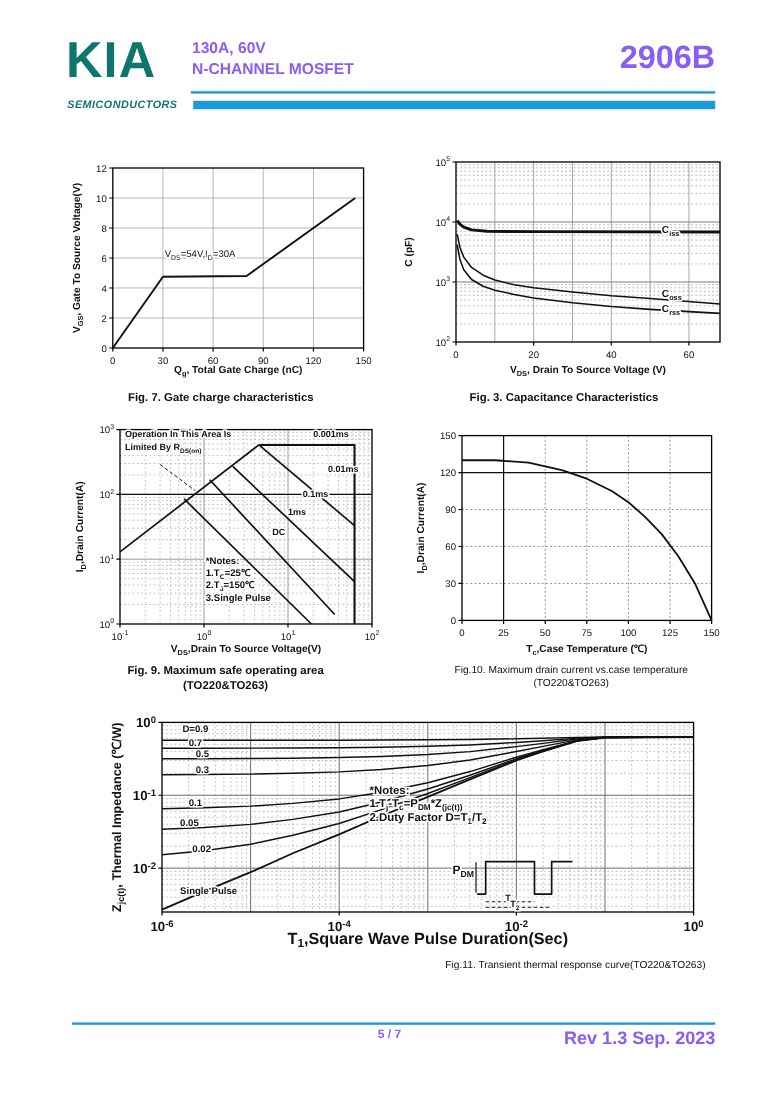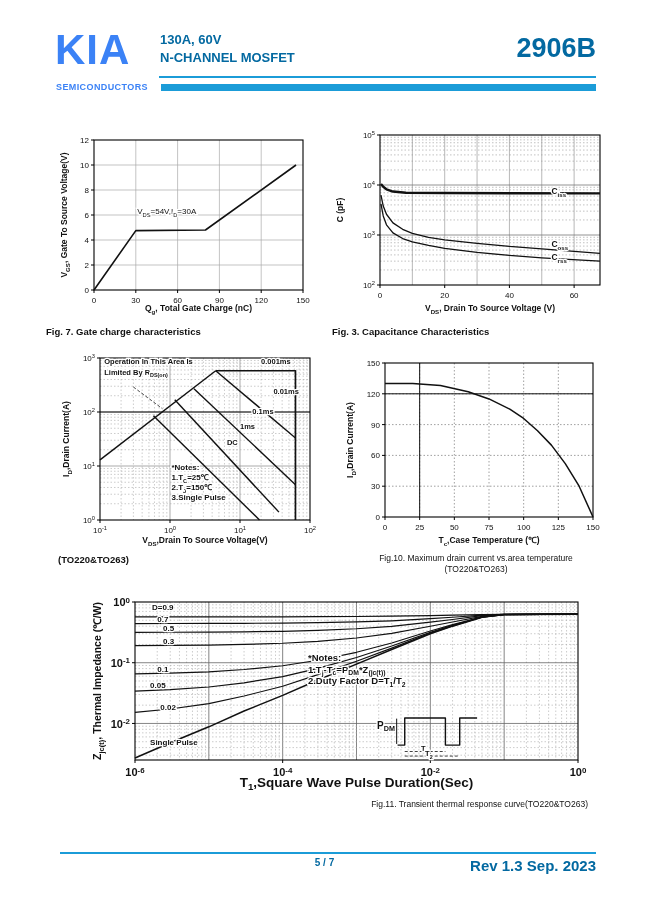--- a/index.html
+++ b/index.html
@@ -1,28 +1,28 @@
 <!DOCTYPE html>
 <html><head>
 <meta charset="utf-8">
 <style>
   html,body{margin:0;padding:0;}
   body{width:649px;height:917px;background:#ffffff;position:relative;
        font-family:"Liberation Sans", sans-serif;color:#111;overflow:hidden;}
   .abs{position:absolute;}
-  .blue{color:#0369a1;}
-  .yellow{color:#3b82f6;}
+  .blue{color:#8b5cf6;}
+  .yellow{color:#0f766e;}
   .logo{left:55px;top:26px;font-size:42px;font-weight:bold;letter-spacing:1px;}
-  .logo-sub{left:56px;top:82px;font-size:9px;font-weight:bold;letter-spacing:0.4px;}
+  .logo-sub{left:56px;top:82px;font-size:9px;font-weight:bold;letter-spacing:0.4px;font-style:italic;}
   .rating{left:160px;top:32px;font-size:13px;font-weight:bold;}
   .device{left:160px;top:50px;font-size:13px;font-weight:bold;}
   .partno{right:53px;top:33px;font-size:27px;font-weight:600;text-align:center;}
   .hr-thin{left:159px;top:76px;width:437px;height:2px;background:#1b9cd8;}
   .hr-thick{left:161px;top:84px;width:435px;height:7px;background:#1b9cd8;}
-  .cap{font-size:9.5px;font-weight:bold;line-height:12px;}
+  .cap{font-size:9.5px;font-weight:bold;text-align:center;line-height:12px;}
   .cap-sm{font-size:8.5px;font-weight:normal;text-align:center;line-height:11px;}
   .footer-line{left:60px;top:852px;width:536px;height:2px;background:#1b9cd8;}
   .footer-page{left:0;top:857px;width:649px;text-align:center;font-size:10px;font-weight:bold;}
   .footer-rev{right:53px;top:857px;font-size:15px;font-weight:bold;}
   svg text{font-family:"Liberation Sans", sans-serif;}
 </style>
 </head>
 <body>
 
 <div class="abs logo yellow">KIA</div>
@@ -224,20 +224,21 @@
     <text x="182" y="77.21297318171828" font-size="7.5" text-anchor="start" fill="#111" font-weight="bold" stroke="#fff" stroke-width="2.5" paint-order="stroke"><tspan dy="0">1ms</tspan></text>
     <text x="168.9039349649999" y="93.46859294757327" font-size="7.5" text-anchor="start" fill="#111" font-weight="bold" stroke="#fff" stroke-width="2.5" paint-order="stroke"><tspan dy="0">DC</tspan></text>
     <text x="113.48325093489566" y="117.81137801142819" font-size="8" text-anchor="start" fill="#111" font-weight="bold" stroke="#fff" stroke-width="2.5" paint-order="stroke"><tspan dy="0">*Notes:</tspan></text>
     <text x="113.48325093489566" y="128.02041476731083" font-size="8" text-anchor="start" fill="#111" font-weight="bold" stroke="#fff" stroke-width="2.5" paint-order="stroke"><tspan dy="0">1.T</tspan><tspan dy="2.5" font-size="5.76">C</tspan><tspan dy="-2.5">=25℃</tspan></text>
     <text x="113.48325093489566" y="138.28766893502493" font-size="8" text-anchor="start" fill="#111" font-weight="bold" stroke="#fff" stroke-width="2.5" paint-order="stroke"><tspan dy="0">2.T</tspan><tspan dy="2.5" font-size="5.76">J</tspan><tspan dy="-2.5">=150℃</tspan></text>
     <text x="113.48325093489566" y="148.46669685504997" font-size="8" text-anchor="start" fill="#111" font-weight="bold" stroke="#fff" stroke-width="2.5" paint-order="stroke"><tspan dy="0">3.Single Pulse</tspan></text>
     <text x="147" y="191" font-size="8.5" text-anchor="middle" fill="#111" font-weight="bold"><tspan dy="0">V</tspan><tspan dy="2.5" font-size="6.12">DS</tspan><tspan dy="-2.5">,Drain To Source Voltage(V)</tspan></text>
     <text x="11" y="87" font-size="8.5" text-anchor="middle" fill="#111" font-weight="bold" transform="rotate(-90 11 87)"><tspan dy="0">I</tspan><tspan dy="2.5" font-size="6.12">D</tspan><tspan dy="-2.5">,Drain Current(A)</tspan></text>
   </svg>
 <div class="abs cap" style="left:58px;top:554px;width:260px;">
+  <div>Fig. 9. Maximum safe operating area</div>
   <div>(TO220&amp;TO263)</div>
 </div>
 
 <svg class="abs" style="left:342px;top:352px;" width="262" height="196">
     <line x1="77.66666666666666" y1="11" x2="77.66666666666666" y2="165" stroke="#888888" stroke-width="0.8" stroke-dasharray="1.5,2"></line>
     <line x1="112.33333333333333" y1="11" x2="112.33333333333333" y2="165" stroke="#888888" stroke-width="0.8" stroke-dasharray="1.5,2"></line>
     <line x1="147" y1="11" x2="147" y2="165" stroke="#888888" stroke-width="0.8" stroke-dasharray="1.5,2"></line>
     <line x1="181.66666666666666" y1="11" x2="181.66666666666666" y2="165" stroke="#888888" stroke-width="0.8" stroke-dasharray="1.5,2"></line>
     <line x1="216.33333333333334" y1="11" x2="216.33333333333334" y2="165" stroke="#888888" stroke-width="0.8" stroke-dasharray="1.5,2"></line>
     <line x1="43" y1="134.2" x2="251" y2="134.2" stroke="#888888" stroke-width="0.8" stroke-dasharray="1.5,2"></line>
@@ -271,21 +272,21 @@
     <text x="38" y="75.64000000000001" font-size="8" text-anchor="end" fill="#111"><tspan dy="0">90</tspan></text>
     <line x1="40" y1="41.8" x2="43" y2="41.8" stroke="#000" stroke-width="1"></line>
     <text x="38" y="44.839999999999996" font-size="8" text-anchor="end" fill="#111"><tspan dy="0">120</tspan></text>
     <line x1="40" y1="11" x2="43" y2="11" stroke="#000" stroke-width="1"></line>
     <text x="38" y="14.04" font-size="8" text-anchor="end" fill="#111"><tspan dy="0">150</tspan></text>
     <path d="M43.00 31.53 L70.73 31.53 L98.47 33.59 L126.20 39.75 L147.00 46.93 L167.80 57.20 L181.67 66.44 L195.53 78.76 L209.40 93.13 L223.27 111.61 L237.13 134.20 L251.00 165.00" fill="none" stroke="#111" stroke-width="1.5" stroke-linejoin="round"></path>
     <text x="147" y="191" font-size="8.5" text-anchor="middle" fill="#111" font-weight="bold"><tspan dy="0">T</tspan><tspan dy="2.5" font-size="6.12">c</tspan><tspan dy="-2.5">,Case Temperature (℃)</tspan></text>
     <text x="11" y="88" font-size="8.5" text-anchor="middle" fill="#111" font-weight="bold" transform="rotate(-90 11 88)"><tspan dy="0">I</tspan><tspan dy="2.5" font-size="6.12">D</tspan><tspan dy="-2.5">,Drain Current(A)</tspan></text>
   </svg>
 <div class="abs cap-sm" style="left:342px;top:553px;width:268px;">
-  <div>Fig.10. Maximum drain current vs.area temperature</div>
+  <div>Fig.10. Maximum drain current vs.case temperature</div>
   <div>(TO220&amp;TO263)</div>
 </div>
 
 <svg class="abs" style="left:88px;top:592px;" width="500" height="200">
     <line x1="69.22604801319062" y1="10" x2="69.22604801319062" y2="168" stroke="#aaaaaa" stroke-width="0.6" stroke-dasharray="1.5,2"></line>
     <line x1="82.22745264013508" y1="10" x2="82.22745264013508" y2="168" stroke="#aaaaaa" stroke-width="0.6" stroke-dasharray="1.5,2"></line>
     <line x1="91.45209602638124" y1="10" x2="91.45209602638124" y2="168" stroke="#aaaaaa" stroke-width="0.6" stroke-dasharray="1.5,2"></line>
     <line x1="98.60728532014272" y1="10" x2="98.60728532014272" y2="168" stroke="#aaaaaa" stroke-width="0.6" stroke-dasharray="1.5,2"></line>
     <line x1="104.4535006533257" y1="10" x2="104.4535006533257" y2="168" stroke="#aaaaaa" stroke-width="0.6" stroke-dasharray="1.5,2"></line>
     <line x1="109.3964052877193" y1="10" x2="109.3964052877193" y2="168" stroke="#aaaaaa" stroke-width="0.6" stroke-dasharray="1.5,2"></line>

